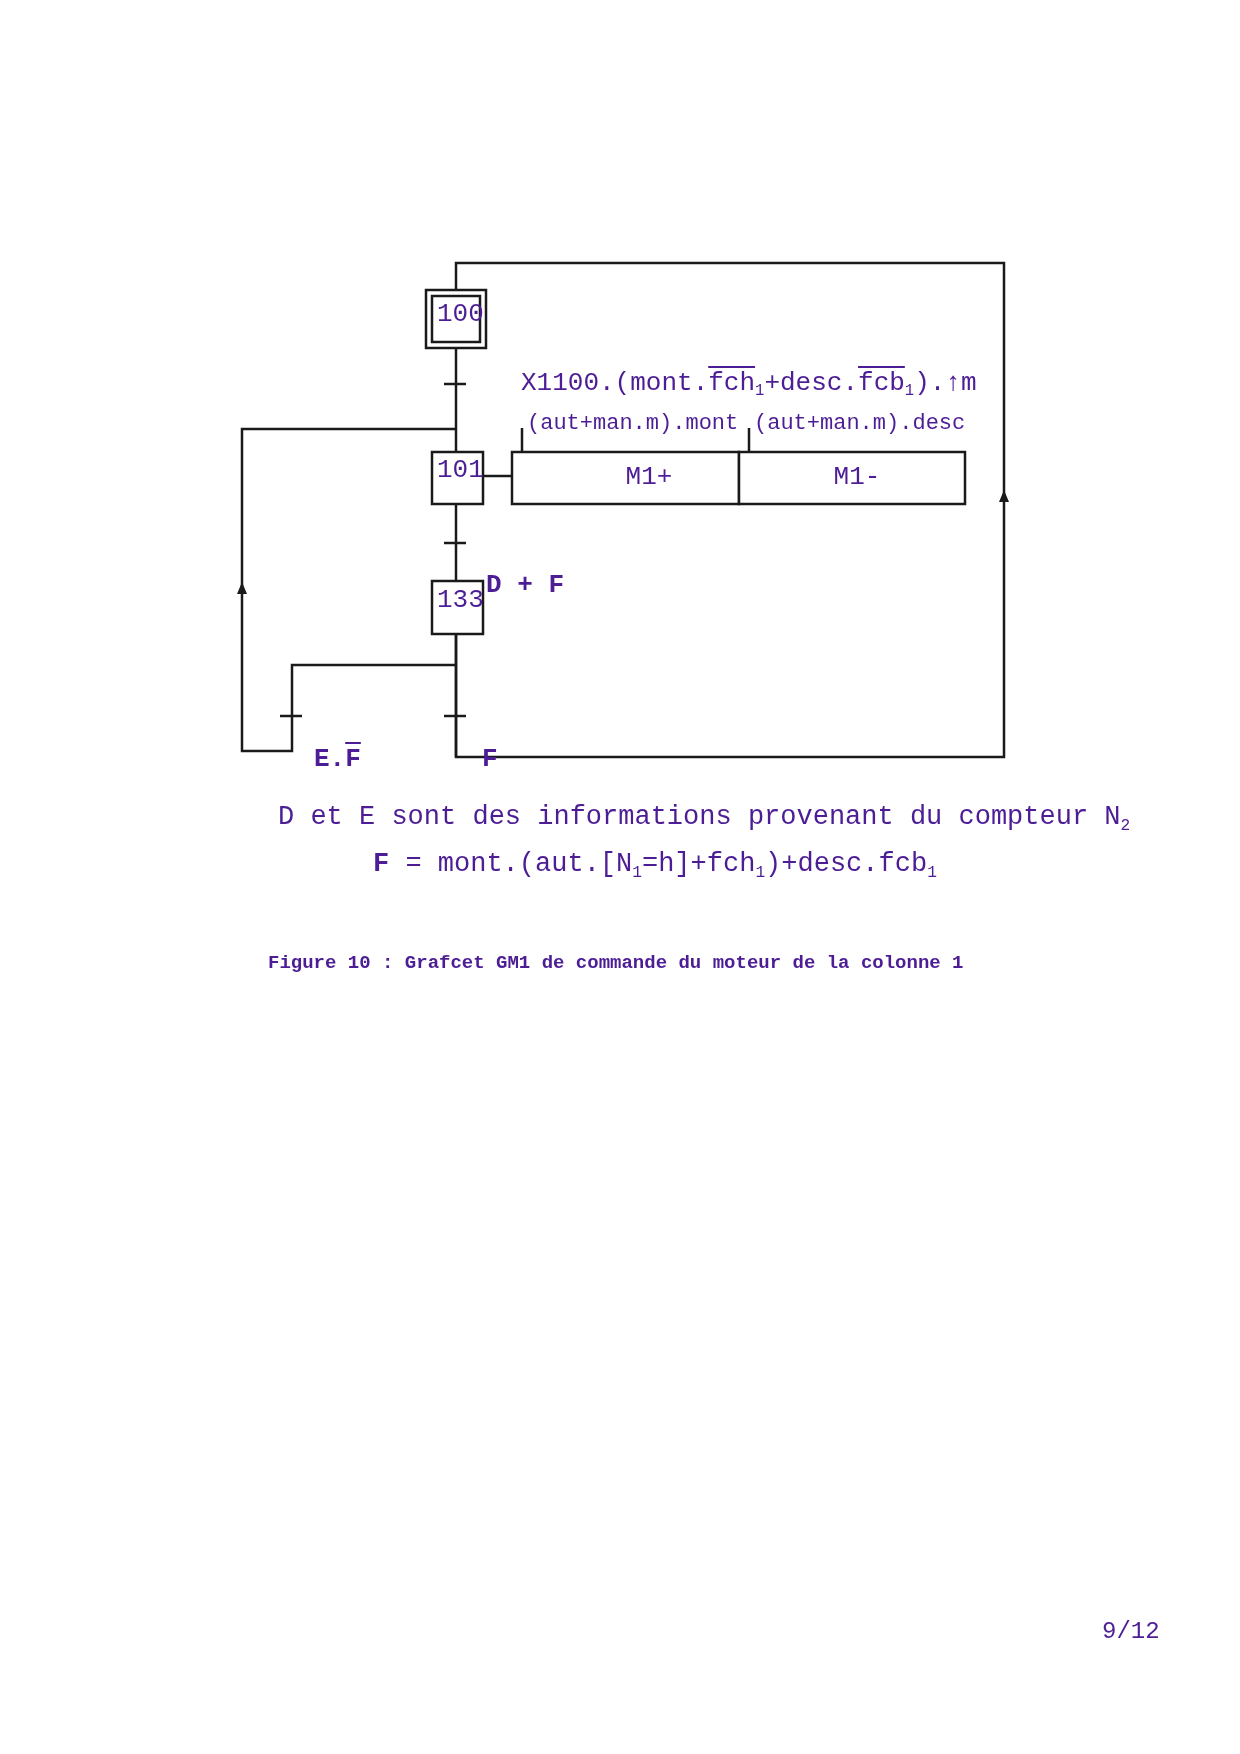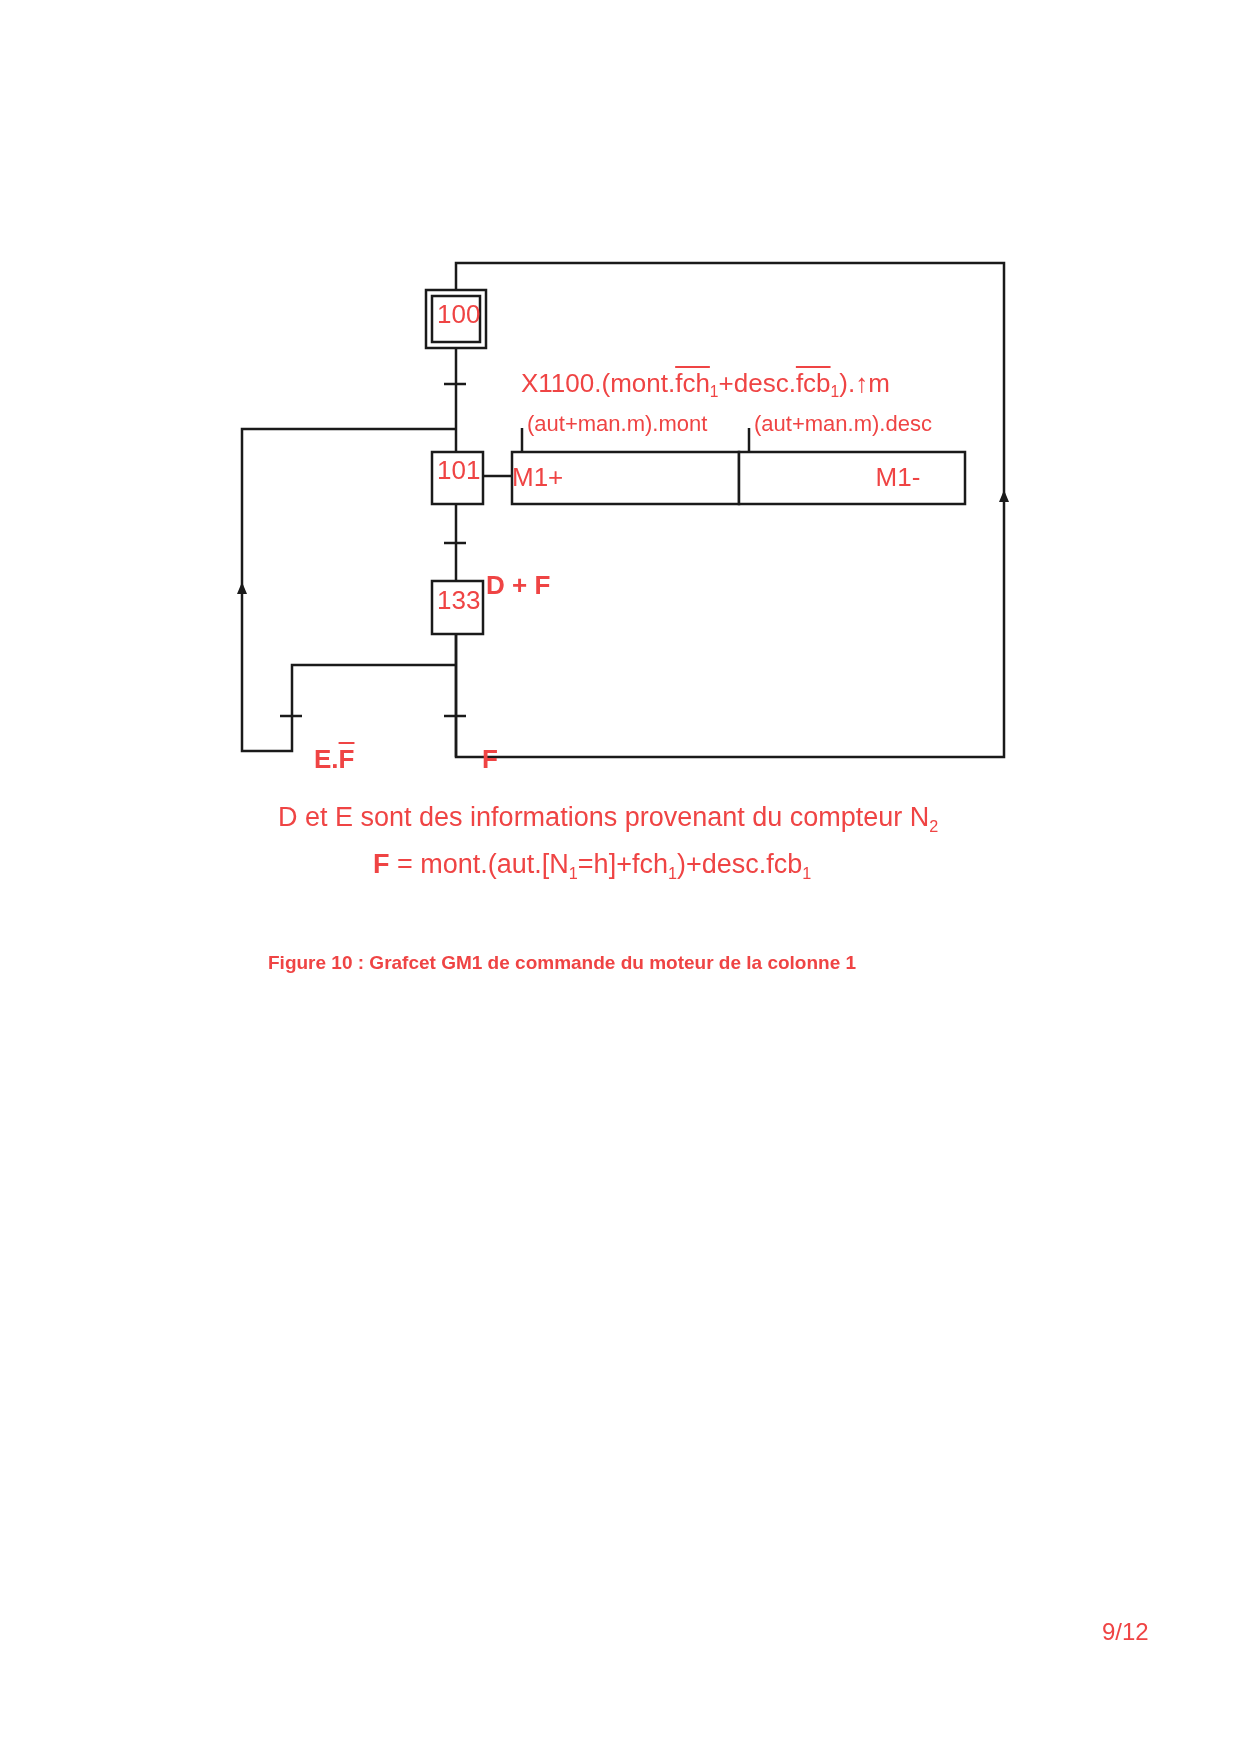--- a/index.html
+++ b/index.html
@@ -1,19 +1,19 @@
 <!DOCTYPE html>
 <html><head>
 <meta charset="utf-8">
 <style>
   html, body { margin: 0; padding: 0; background: #ffffff; }
   body { width: 1240px; height: 1754px; position: relative; overflow: hidden;
          font-family: "Liberation Serif", serif; color: #1a1a1a; }
   #diagram { position: absolute; left: 0; top: 0; width: 1240px; height: 800px; }
-  .t { position: absolute; white-space: nowrap; font-family: Liberation Sans, sans-serif; color: #ef4444; }
+  .t { position: absolute; white-space: nowrap; font-family: Liberation Mono, monospace; color: #4c1d95; }
   .ov { text-decoration: overline; }
   sub { font-size: 0.6em; vertical-align: -0.35em; line-height: 0; }
   .step-label { font-size: 26px; }
   .cond { font-size: 26px; }
   .act-cond { font-size: 22px; }
   .act-label { font-size: 26px; }
   .bold { font-weight: bold; margin-top: 44px; }
   .note { font-size: 27px; text-align: right; }
   .caption { font-size: 19px; font-weight: bold; margin-top: 42px; }
   .page-num { font-size: 24px; }
@@ -55,22 +55,22 @@
 
 <div class="t step-label" style="left:437px;top:299px;">100</div>
 <div class="t step-label" style="left:437px;top:455px;">101</div>
 <div class="t step-label" style="left:437px;top:585px;">133</div>
 
 <div class="t cond" style="left:481px;top:368px;margin-left:40px;"><span>X1100.(mont.</span><span class="ov">fch</span><sub>1</sub><span>+desc.</span><span class="ov">fcb</span><sub>1</sub><span>).↑m</span></div>
 
 <div class="t act-cond" style="left:527px;top:411px;">(aut+man.m).mont</div>
 <div class="t act-cond" style="left:754px;top:411px;text-align:right;">(aut+man.m).desc</div>
 
-<div class="t act-label" style="left:512px;width:274px;top:462px;">M1+</div>
-<div class="t act-label" style="left:763px;width:270px;text-align:center;top:462px;">M1-</div>
+<div class="t act-label" style="left:512px;width:274px;text-align:center;top:462px;">M1+</div>
+<div class="t act-label" style="left:722px;width:270px;text-align:center;top:462px;">M1-</div>
 
 <div class="t cond bold" style="left:486px;top:526px;">D + F</div>
 
 <div class="t cond bold" style="left:314px;top:700px;"><span>E.</span><span class="ov">F</span></div>
 
 <div class="t cond bold" style="left:482px;top:700px;">F</div>
 
 <div class="t note" style="left:278px;top:802px;"><span>D et E sont des informations provenant du compteur N</span><sub>2</sub></div>
 <div class="t note" style="left:373px;top:849px;"><b>F</b><span> = mont.(aut.[N</span><sub>1</sub><span>=h]+fch</span><sub>1</sub><span>)+desc.fcb</span><sub>1</sub></div>
 

